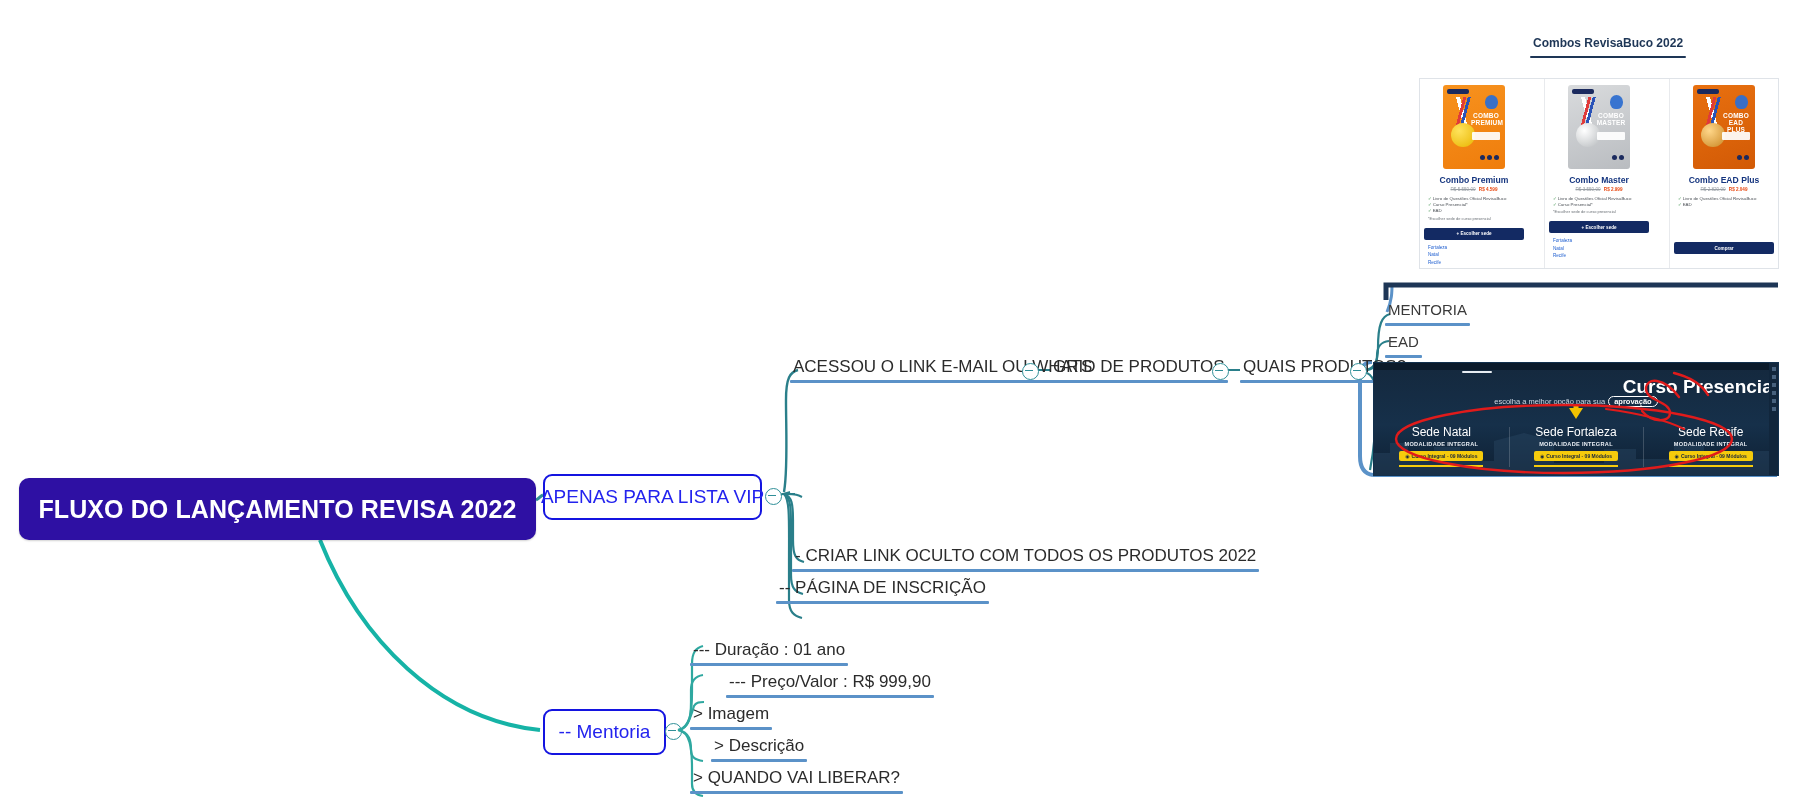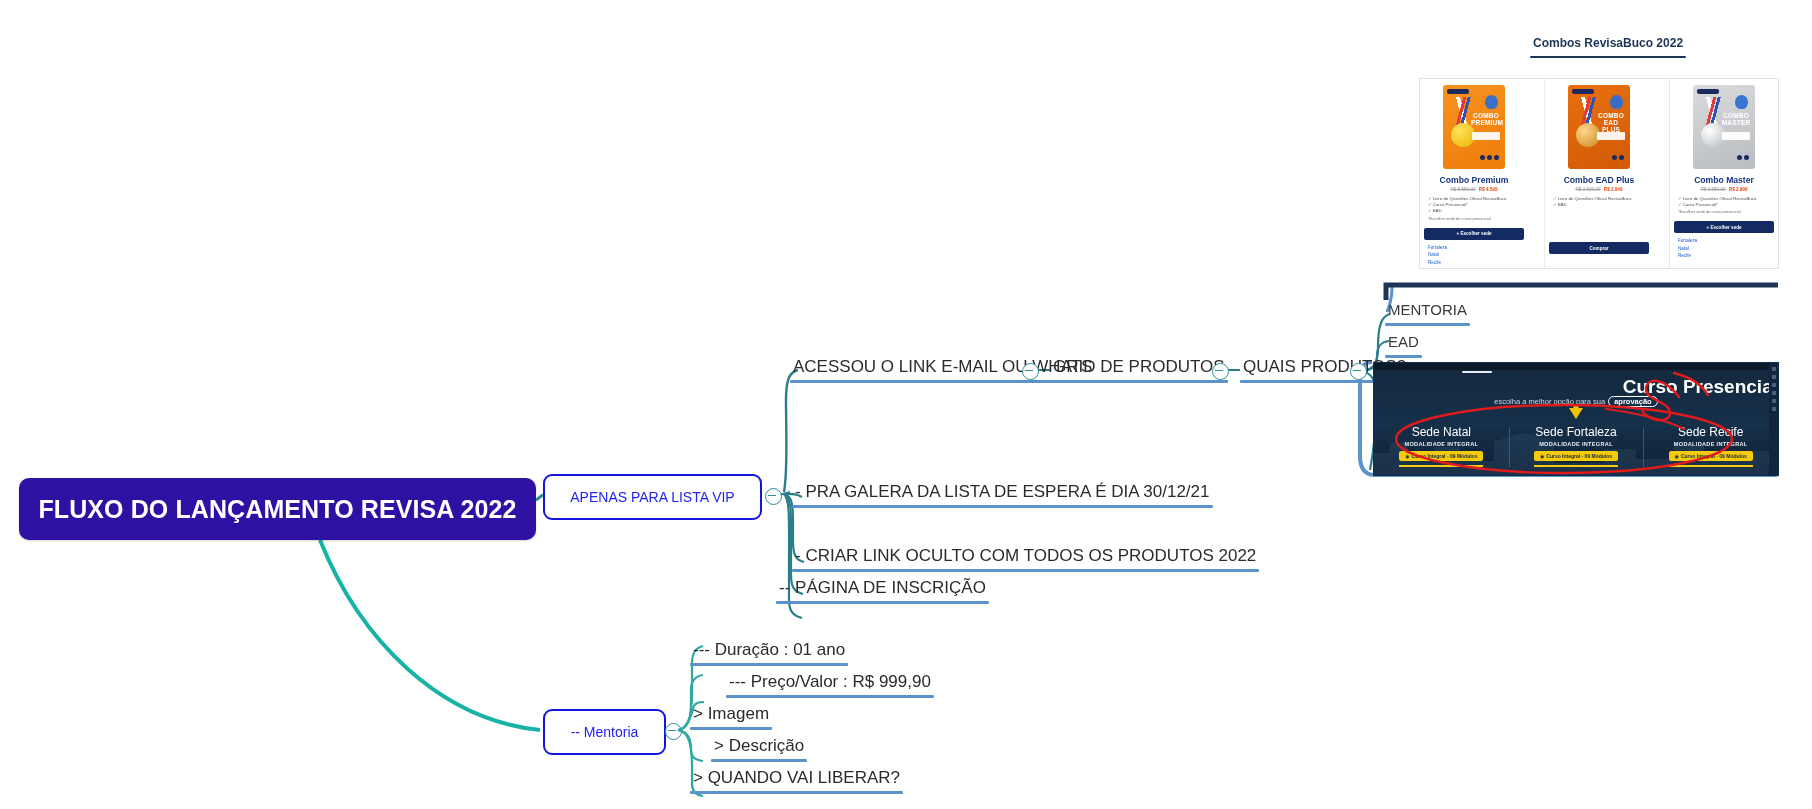--- a/index.html
+++ b/index.html
@@ -22,21 +22,21 @@
   .root-node .txt{
     color:#ffffff;font-size:25px;font-weight:700;letter-spacing:.1px;
     white-space:nowrap;
   }
 
   
   .box-node{
     position:absolute;background:#ffffff;border:2.2px solid #1414e0;
     border-radius:9px;display:flex;align-items:center;justify-content:center;
   }
-  .box-node .txt{color:#2323ee;font-size:14px;white-space:nowrap;}
+  .box-node .txt{color:#2323ee;font-size:19px;white-space:nowrap;}
 
   #node-vip{left:543px;top:474px;width:215px;height:42px;}
   #node-mentoria{left:543px;top:709px;width:119px;height:42px;}
 
   
   .topic{position:absolute;white-space:nowrap;}
   .topic .txt{
     display:block;color:#2b2b2b;font-size:17px;line-height:20px;padding:0 3px 3px 3px;
   }
   .topic .rule{display:block;height:3px;background:#5b92c8;border-radius:1px;}
@@ -170,21 +170,20 @@
   <div class="root-node">
     <span class="txt">FLUXO DO LANÇAMENTO REVISA 2022</span>
   </div>
 
   <div class="box-node" id="node-vip">
     <span class="txt">APENAS PARA LISTA VIP</span>
   </div>
   <div class="toggle" style="left:765px;top:488px;"></div>
 
   <div class="topic" style="left:792px;top:482px;">
-    <span class="txt">- PRA GALERA DA LISTA DE ESPERA É DIA 30/12/21</span>
     <span class="rule"></span>
   </div>
   <div class="topic" style="left:792px;top:546px;">
     <span class="txt">- CRIAR LINK OCULTO COM TODOS OS PRODUTOS 2022</span>
     <span class="rule"></span>
   </div>
   <div class="topic" style="left:776px;top:578px;text-align:right;">
     <span class="txt">-- PÁGINA DE INSCRIÇÃO</span>
     <span class="rule"></span>
   </div>
@@ -286,20 +285,51 @@
         </div>
         <div class="c-btn">+ Escolher sede</div>
         <div class="c-links">
           <div>Fortaleza</div>
           <div>Natal</div>
           <div>Recife</div>
         </div>
       </div>
 
       <div class="combo-card">
+        <div class="poster silver">
+          <span class="tagpill"></span>
+          <span class="ribbon"></span>
+          <span class="medal"></span>
+          <span class="headico"></span>
+          <span class="ptitle">COMBO MASTER</span>
+          <span class="plabel"></span>
+          <span class="dots">
+              <i></i>
+              <i></i>
+            </span>
+        </div>
+        <div class="c-name">Combo Master</div>
+        <div class="c-price">
+          <span class="old">R$ 3.550,00</span>
+          <span class="new">R$ 2.999</span>
+        </div>
+        <div class="c-feats">
+          <div class="c-feat"><span class="ck">✓</span><span>Livro de Questões Oficial RevisaBuco</span></div>
+          <div class="c-feat"><span class="ck">✓</span><span>Curso Presencial*</span></div>
+          <div class="c-note">*Escolher sede de curso presencial</div>
+        </div>
+        <div class="c-btn">+ Escolher sede</div>
+        <div class="c-links">
+          <div>Fortaleza</div>
+          <div>Natal</div>
+          <div>Recife</div>
+        </div>
+      </div>
+
+      <div class="combo-card">
         <div class="poster deep">
           <span class="tagpill"></span>
           <span class="ribbon"></span>
           <span class="medal"></span>
           <span class="headico"></span>
           <span class="ptitle">COMBO EAD PLUS</span>
           <span class="plabel"></span>
           <span class="dots">
               <i></i>
               <i></i>
@@ -308,51 +338,20 @@
         <div class="c-name">Combo EAD Plus</div>
         <div class="c-price">
           <span class="old">R$ 2.820,00</span>
           <span class="new">R$ 2.049</span>
         </div>
         <div class="c-feats">
           <div class="c-feat"><span class="ck">✓</span><span>Livro de Questões Oficial RevisaBuco</span></div>
           <div class="c-feat"><span class="ck">✓</span><span>EAD</span></div>
         </div>
         <div class="c-btn" style="margin-top:34px;">Comprar</div>
-      </div>
-
-      <div class="combo-card">
-        <div class="poster silver">
-          <span class="tagpill"></span>
-          <span class="ribbon"></span>
-          <span class="medal"></span>
-          <span class="headico"></span>
-          <span class="ptitle">COMBO MASTER</span>
-          <span class="plabel"></span>
-          <span class="dots">
-              <i></i>
-              <i></i>
-            </span>
-        </div>
-        <div class="c-name">Combo Master</div>
-        <div class="c-price">
-          <span class="old">R$ 3.550,00</span>
-          <span class="new">R$ 2.999</span>
-        </div>
-        <div class="c-feats">
-          <div class="c-feat"><span class="ck">✓</span><span>Livro de Questões Oficial RevisaBuco</span></div>
-          <div class="c-feat"><span class="ck">✓</span><span>Curso Presencial*</span></div>
-          <div class="c-note">*Escolher sede de curso presencial</div>
-        </div>
-        <div class="c-btn">+ Escolher sede</div>
-        <div class="c-links">
-          <div>Fortaleza</div>
-          <div>Natal</div>
-          <div>Recife</div>
-        </div>
       </div>
 
     </div>
   </div>
 
   <div class="shot" id="shot-curso">
     <div class="curso-sky"></div>
     <svg class="skyline" viewBox="0 0 404 52" preserveAspectRatio="none">
       <polygon points="0,52 0,30 16,30 16,20 34,20 34,34 60,34 60,24 86,24 86,38 120,38 120,18 150,10 180,18 180,40 230,40 230,26 262,26 262,36 300,36 300,22 330,22 330,34 370,34 370,28 404,28 404,52" fill="#2a4763"></polygon>
     </svg>

